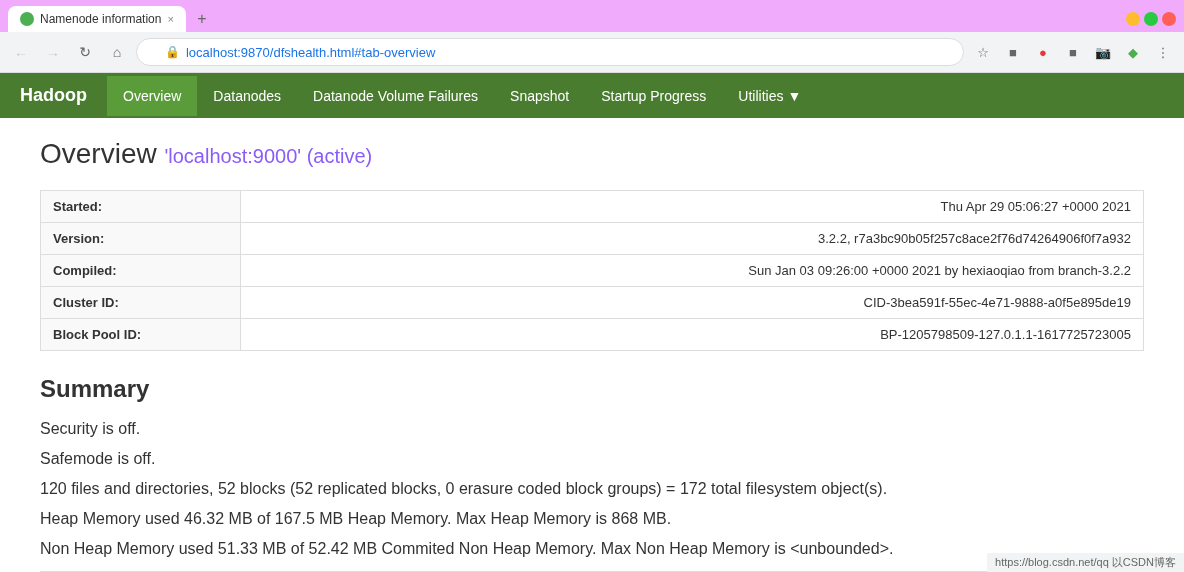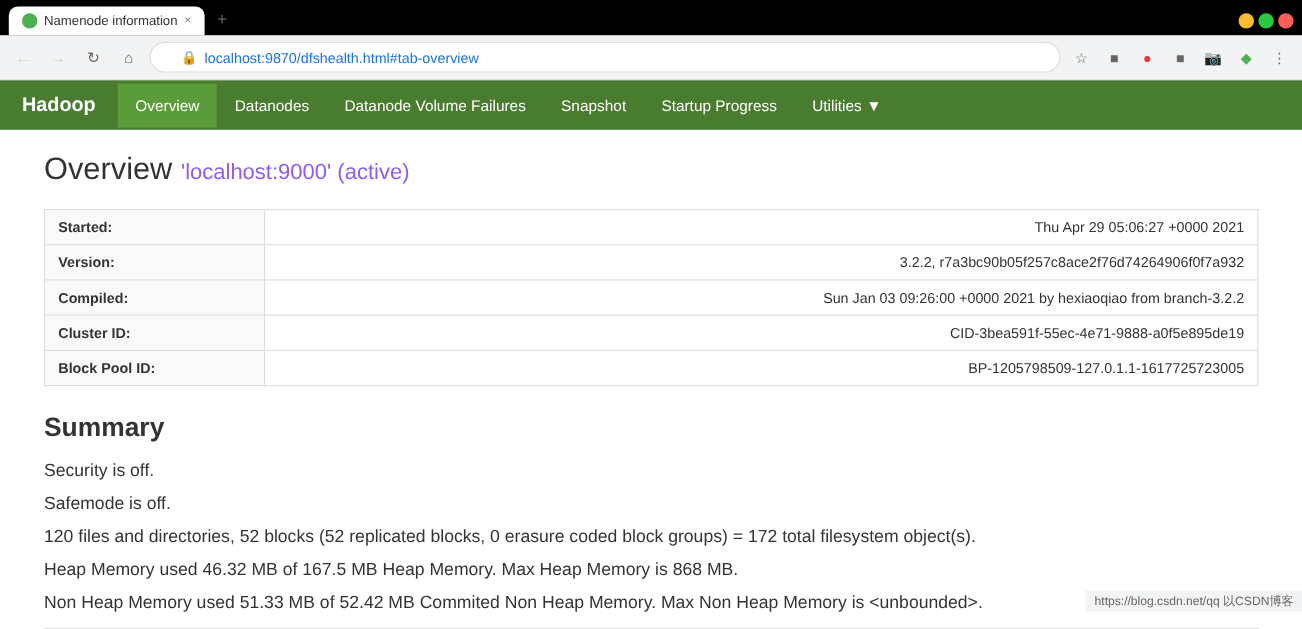--- a/index.html
+++ b/index.html
@@ -1,20 +1,20 @@
 <!DOCTYPE html>
 <html><head>
   <meta charset="utf-8">
   <style>
     * { margin: 0; padding: 0; box-sizing: border-box; }
     body { font-family: Arial, sans-serif; font-size: 13px; background: #fff; color: #333; }
 
     
     .browser-chrome { background: #f1f3f4; border-bottom: 1px solid #ddd; }
-    .tab-bar { display: flex; align-items: center; padding: 6px 8px 0; background: #000000; }
+    .tab-bar { display: flex; align-items: center; padding: 6px 8px 0; background: #f0abfc; }
     .tab { display: flex; align-items: center; background: #fff; padding: 6px 12px; border-radius: 8px 8px 0 0; font-size: 12px; max-width: 200px; gap: 6px; }
     .tab-favicon { width: 14px; height: 14px; background: #4caf50; border-radius: 50%; display: inline-block; }
     .tab-title { flex: 1; white-space: nowrap; overflow: hidden; text-overflow: ellipsis; }
     .tab-close { cursor: pointer; color: #888; font-size: 11px; }
     .new-tab-btn { margin-left: 4px; width: 24px; height: 24px; display: flex; align-items: center; justify-content: center; cursor: pointer; color: #666; font-size: 16px; }
     .window-controls { display: flex; gap: 4px; }
     .window-btn { width: 14px; height: 14px; border-radius: 50%; cursor: pointer; }
     .win-min { background: #ffbd2e; }
     .win-max { background: #28ca41; }
     .win-close { background: #ff5f57; }
@@ -47,21 +47,21 @@
     .info-table td:last-child { background: #fff; text-align: right; }
 
     h2.section-title { font-size: 24px; font-weight: bold; margin-bottom: 14px; }
     .summary-text { margin-bottom: 6px; font-size: 16px; line-height: 1.5; }
 
     .summary-table { width: 100%; border-collapse: collapse; margin-top: 10px; }
     .summary-table td { border: 1px solid #ddd; padding: 8px 12px; }
     .summary-table td:first-child { font-weight: bold; width: 40%; background: #f9f9f9; }
     .summary-table td:last-child { background: #fff; }
 
-    .status-bar { position: fixed; bottom: 16px; right: 0; background: #f1f3f4; padding: 2px 8px; font-size: 11px; color: #666; margin-top: 16px; }
+    .status-bar { position: fixed; bottom: 0; right: 0; background: #f1f3f4; padding: 2px 8px; font-size: 11px; color: #666; margin-top: 16px; }
   </style>
 </head>
 <body>
 
 <div class="browser-chrome">
   <div class="tab-bar">
     <div style="flex:1; display:flex; align-items:center;">
       <div class="tab">
         <span class="tab-favicon"></span>
         <span class="tab-title">Namenode information</span>

